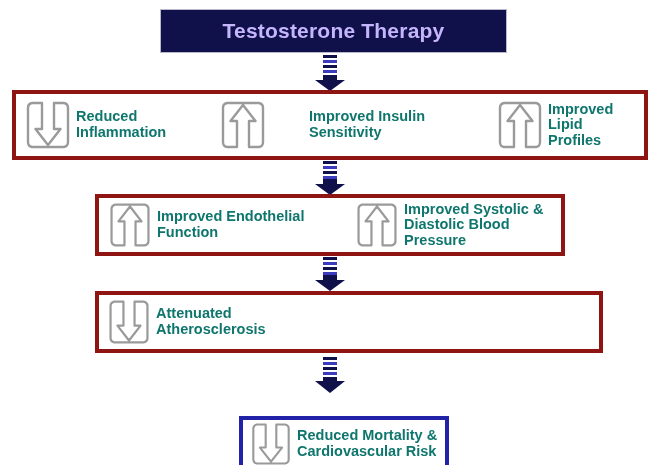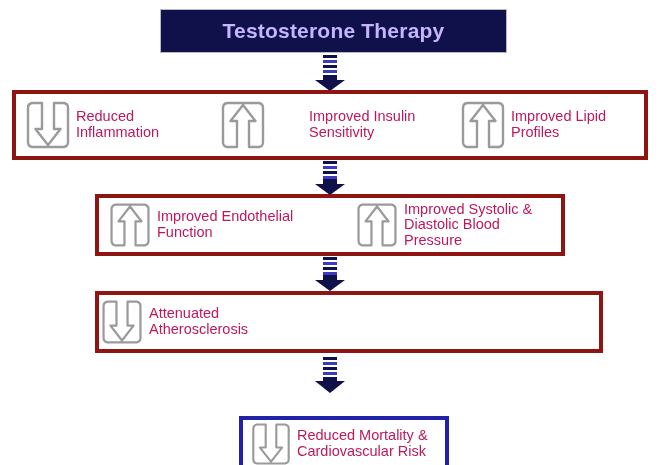--- a/index.html
+++ b/index.html
@@ -56,23 +56,23 @@
   #row4 { left: 239px; top: 416px; width: 210px; height: 56px; }
 
   
   .item {
     position: absolute;
     display: flex;
     align-items: center;
     gap: 6px;
   }
   .item-label {
-    color: #be185d;
+    color: #0f766e;
     font-size: 14.5px;
-    font-weight: normal;
+    font-weight: bold;
     line-height: 1.08;
     white-space: pre-line;
   }
   .arrow-icon { flex: 0 0 auto; display: block; }
 
   
   .connector {
     position: absolute;
     width: 34px;
   }
@@ -118,21 +118,21 @@
     <div class="item" style="left:205px; top:50%; transform:translateY(-50%);gap:44px;">
       <svg class="arrow-icon" width="44" height="52" viewBox="0 0 44 52">
         <path d="M6 48 L16 48 L16 22 L9.5 22 L22 6 L34.5 22 L28 22 L28 48 L38 48
                  A5 5 0 0 0 42 43 L42 9 A5 5 0 0 0 38 4
                  L6 4 A5 5 0 0 0 2 9 L2 43 A5 5 0 0 0 6 48 Z" fill="none" stroke="#9a9a9a" stroke-width="2.4" stroke-linejoin="round"></path>
       </svg>
       <span class="item-label">Improved Insulin
 Sensitivity</span>
     </div>
 
-    <div class="item" style="left:445px; top:50%; transform:translateY(-50%);">
+    <div class="item" style="left:482px; top:50%; transform:translateY(-50%);">
       <svg class="arrow-icon" width="44" height="52" viewBox="0 0 44 52">
         <path d="M6 48 L16 48 L16 22 L9.5 22 L22 6 L34.5 22 L28 22 L28 48 L38 48
                  A5 5 0 0 0 42 43 L42 9 A5 5 0 0 0 38 4
                  L6 4 A5 5 0 0 0 2 9 L2 43 A5 5 0 0 0 6 48 Z" fill="none" stroke="#9a9a9a" stroke-width="2.4" stroke-linejoin="round"></path>
       </svg>
       <span class="item-label">Improved Lipid
 Profiles</span>
     </div>
   </div>
 
@@ -184,21 +184,21 @@
         <rect x="10" y="10" width="14" height="3" fill="#10104a"></rect>
         <rect x="10" y="13" width="14" height="2" fill="#ffffff"></rect>
         <rect x="10" y="15" width="14" height="3" fill="#3b3bc0"></rect>
         <path d="M10 18 L24 18 L24 23 L32 23 L17 34 L2 23 L10 23 Z" fill="#10104a"></path>
       </g>
     </svg>
   </div>
 
   <div class="row-box red" id="row3">
 
-    <div class="item" style="left:2px; top:50%; transform:translateY(-50%);justify-content:space-between;">
+    <div class="item" style="left:9px; top:50%; transform:translateY(-50%);justify-content:space-between;">
       <svg class="arrow-icon" width="42" height="48" viewBox="0 0 44 52">
         <path d="M6 4 L16 4 L16 30 L9.5 30 L22 46 L34.5 30 L28 30 L28 4 L38 4
                  A5 5 0 0 1 42 9 L42 43 A5 5 0 0 1 38 48
                  L6 48 A5 5 0 0 1 2 43 L2 9 A5 5 0 0 1 6 4 Z" fill="none" stroke="#9a9a9a" stroke-width="2.4" stroke-linejoin="round"></path>
       </svg>
       <span class="item-label">Attenuated
 Atherosclerosis</span>
     </div>
 
   </div>

